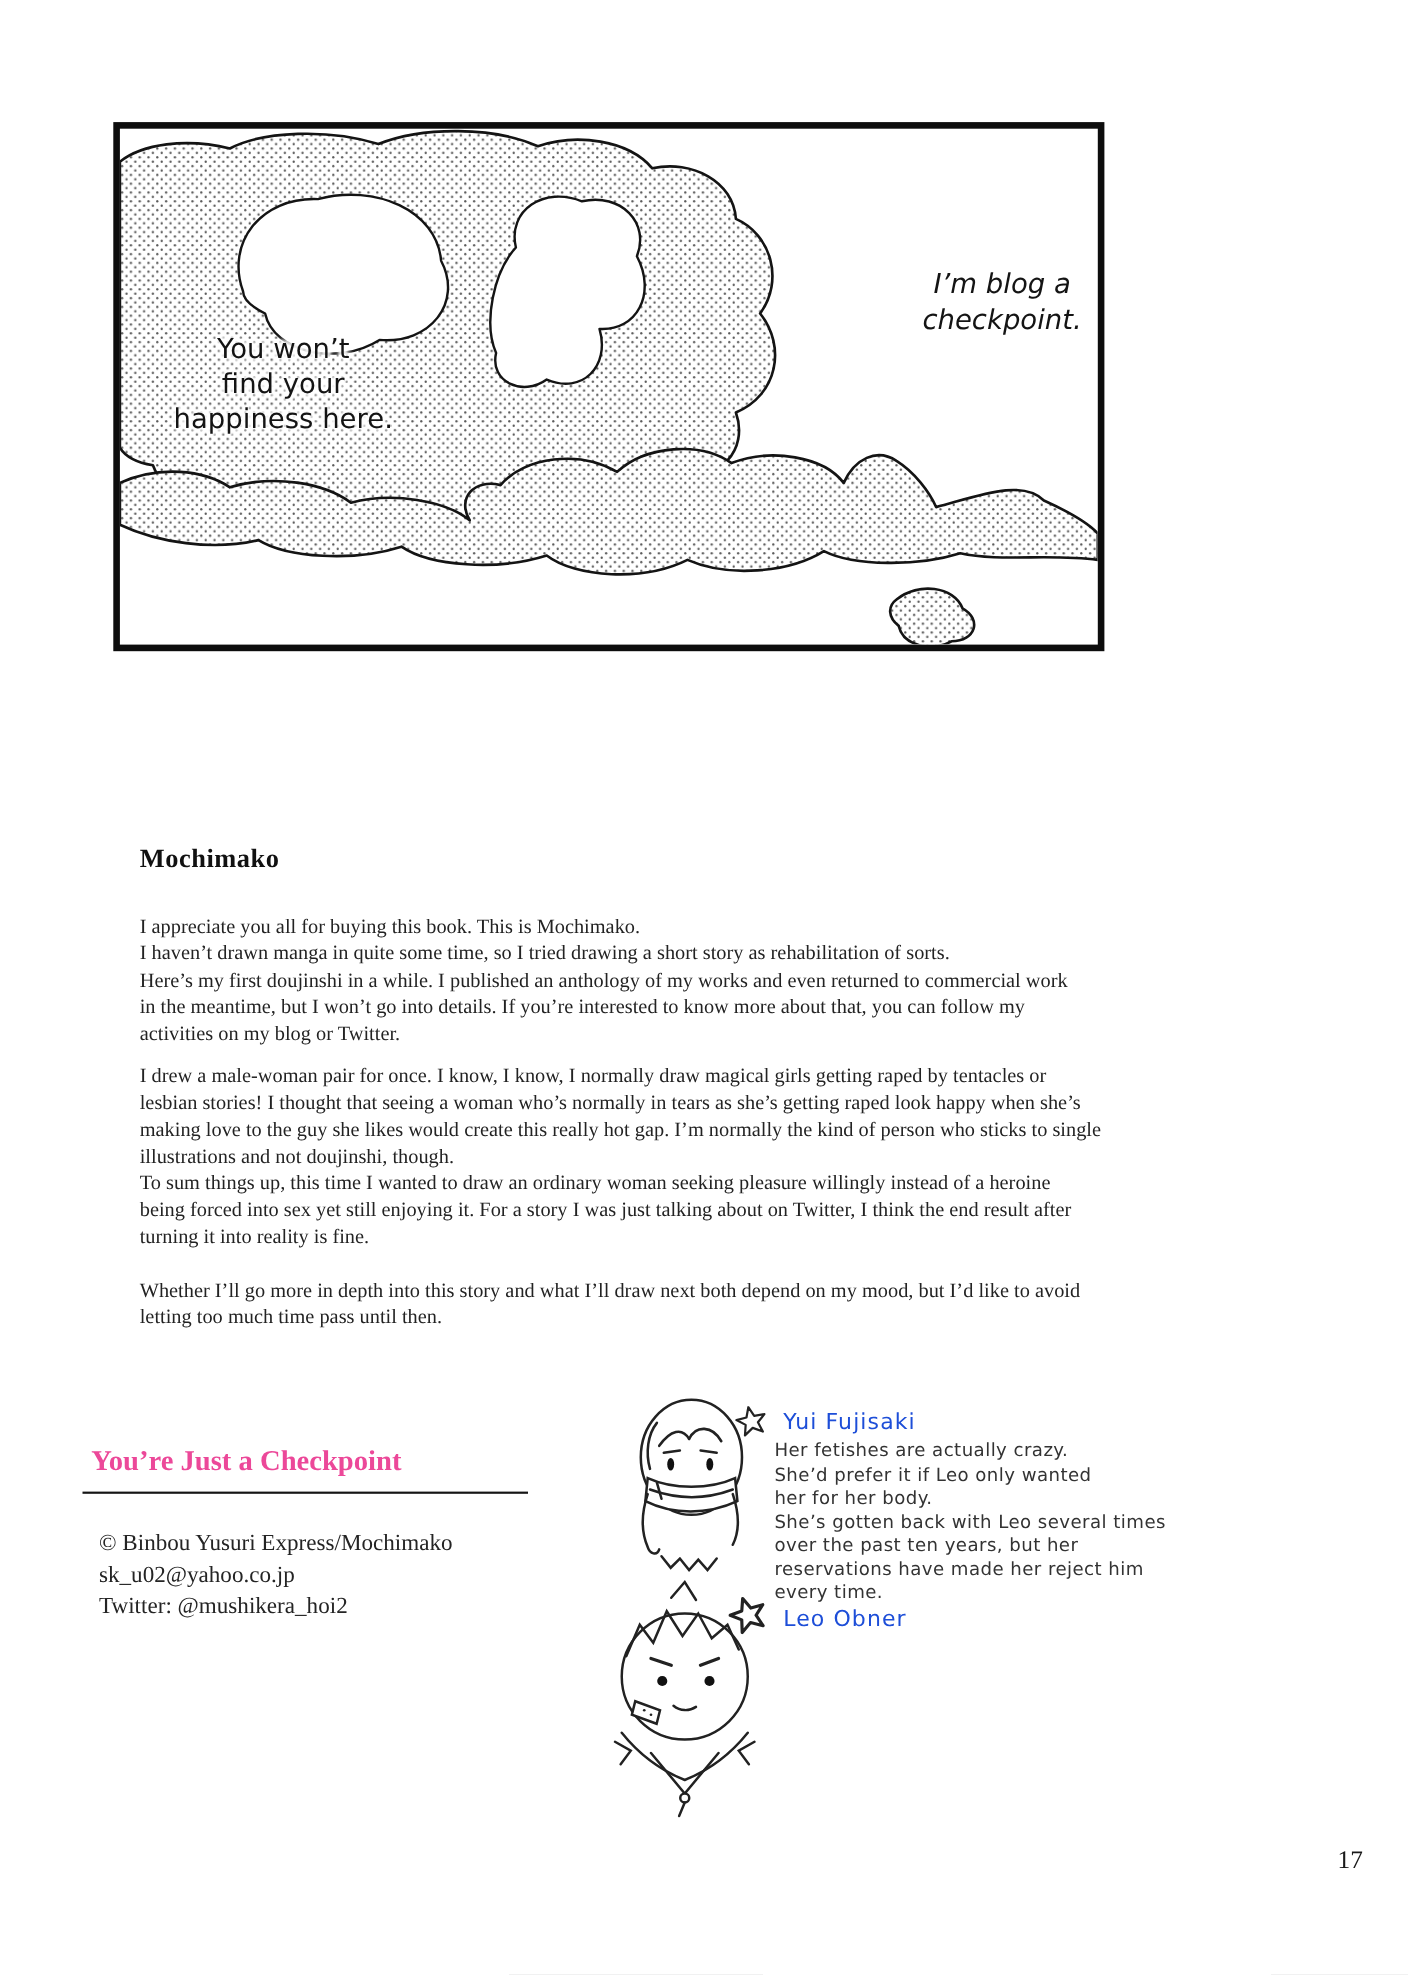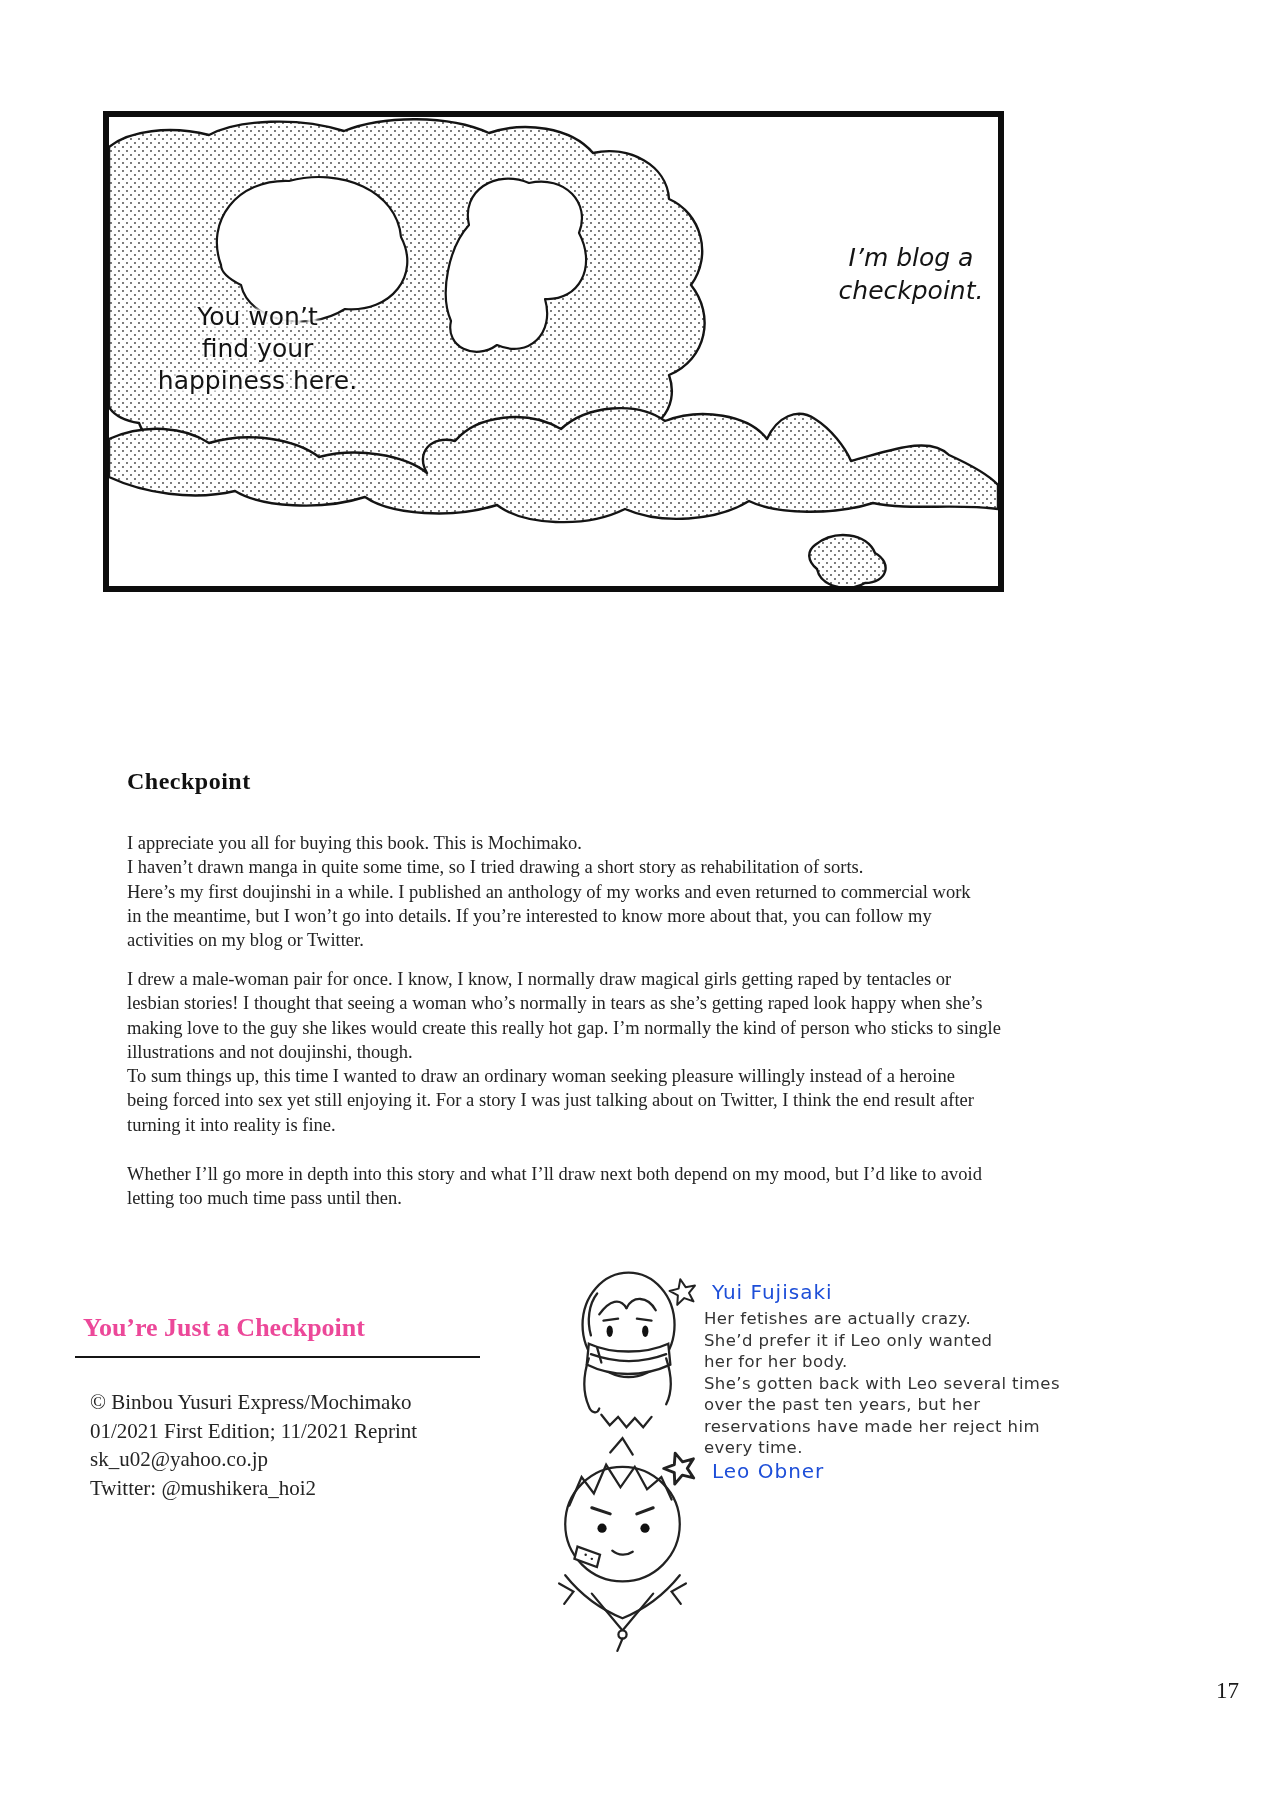--- a/index.html
+++ b/index.html
@@ -164,41 +164,40 @@
                C 738 476, 712 470, 708 452
                C 698 444, 698 434, 706 428 Z" fill="url(#dots)" stroke="#141414" stroke-width="2.4" stroke-linejoin="round"></path>
     </svg>
     <div class="speech speech-left">You won’t
 find your
 happiness here.</div>
     <div class="speech speech-right">I’m blog a
 checkpoint.</div>
   </div>
 
-  <h2 class="afterword-heading">Checkpoint</h2>
+  <h2 class="afterword-heading">Mochimako</h2>
   <p class="para para-1">I appreciate you all for buying this book. This is Mochimako.
 I haven’t drawn manga in quite some time, so I tried drawing a short story as rehabilitation of sorts.
 Here’s my first doujinshi in a while. I published an anthology of my works and even returned to commercial work
 in the meantime, but I won’t go into details. If you’re interested to know more about that, you can follow my
 activities on my blog or Twitter.</p>
   <p class="para para-2">I drew a male-woman pair for once. I know, I know, I normally draw magical girls getting raped by tentacles or
 lesbian stories! I thought that seeing a woman who’s normally in tears as she’s getting raped look happy when she’s
 making love to the guy she likes would create this really hot gap. I’m normally the kind of person who sticks to single
 illustrations and not doujinshi, though.
 To sum things up, this time I wanted to draw an ordinary woman seeking pleasure willingly instead of a heroine
 being forced into sex yet still enjoying it. For a story I was just talking about on Twitter, I think the end result after
 turning it into reality is fine.</p>
   <p class="para para-3">Whether I’ll go more in depth into this story and what I’ll draw next both depend on my mood, but I’d like to avoid
 letting too much time pass until then.</p>
 
   <h3 class="book-title">You’re Just a Checkpoint</h3>
   <div class="title-rule"></div>
   <div class="credits">
     <div>© Binbou Yusuri Express/Mochimako</div>
-    <div>01/2021 First Edition; 11/2021 Reprint</div>
     <div>sk_u02@yahoo.co.jp</div>
     <div>Twitter: @mushikera_hoi2</div>
   </div>
 
   <svg class="chibi chibi-yui" width="115" height="178" viewBox="0 0 110 170" fill="none" stroke="#222" stroke-width="2.2" stroke-linecap="round">
     <ellipse cx="56" cy="60" rx="44" ry="50" fill="#fff"></ellipse>
     <path d="M 28 50 C 38 36, 48 34, 54 44"></path>
     <path d="M 54 44 C 60 32, 74 32, 82 46"></path>
     <path d="M 20 70 C 16 56, 18 40, 26 30"></path>
     <path d="M 32 56 L 46 54"></path>

